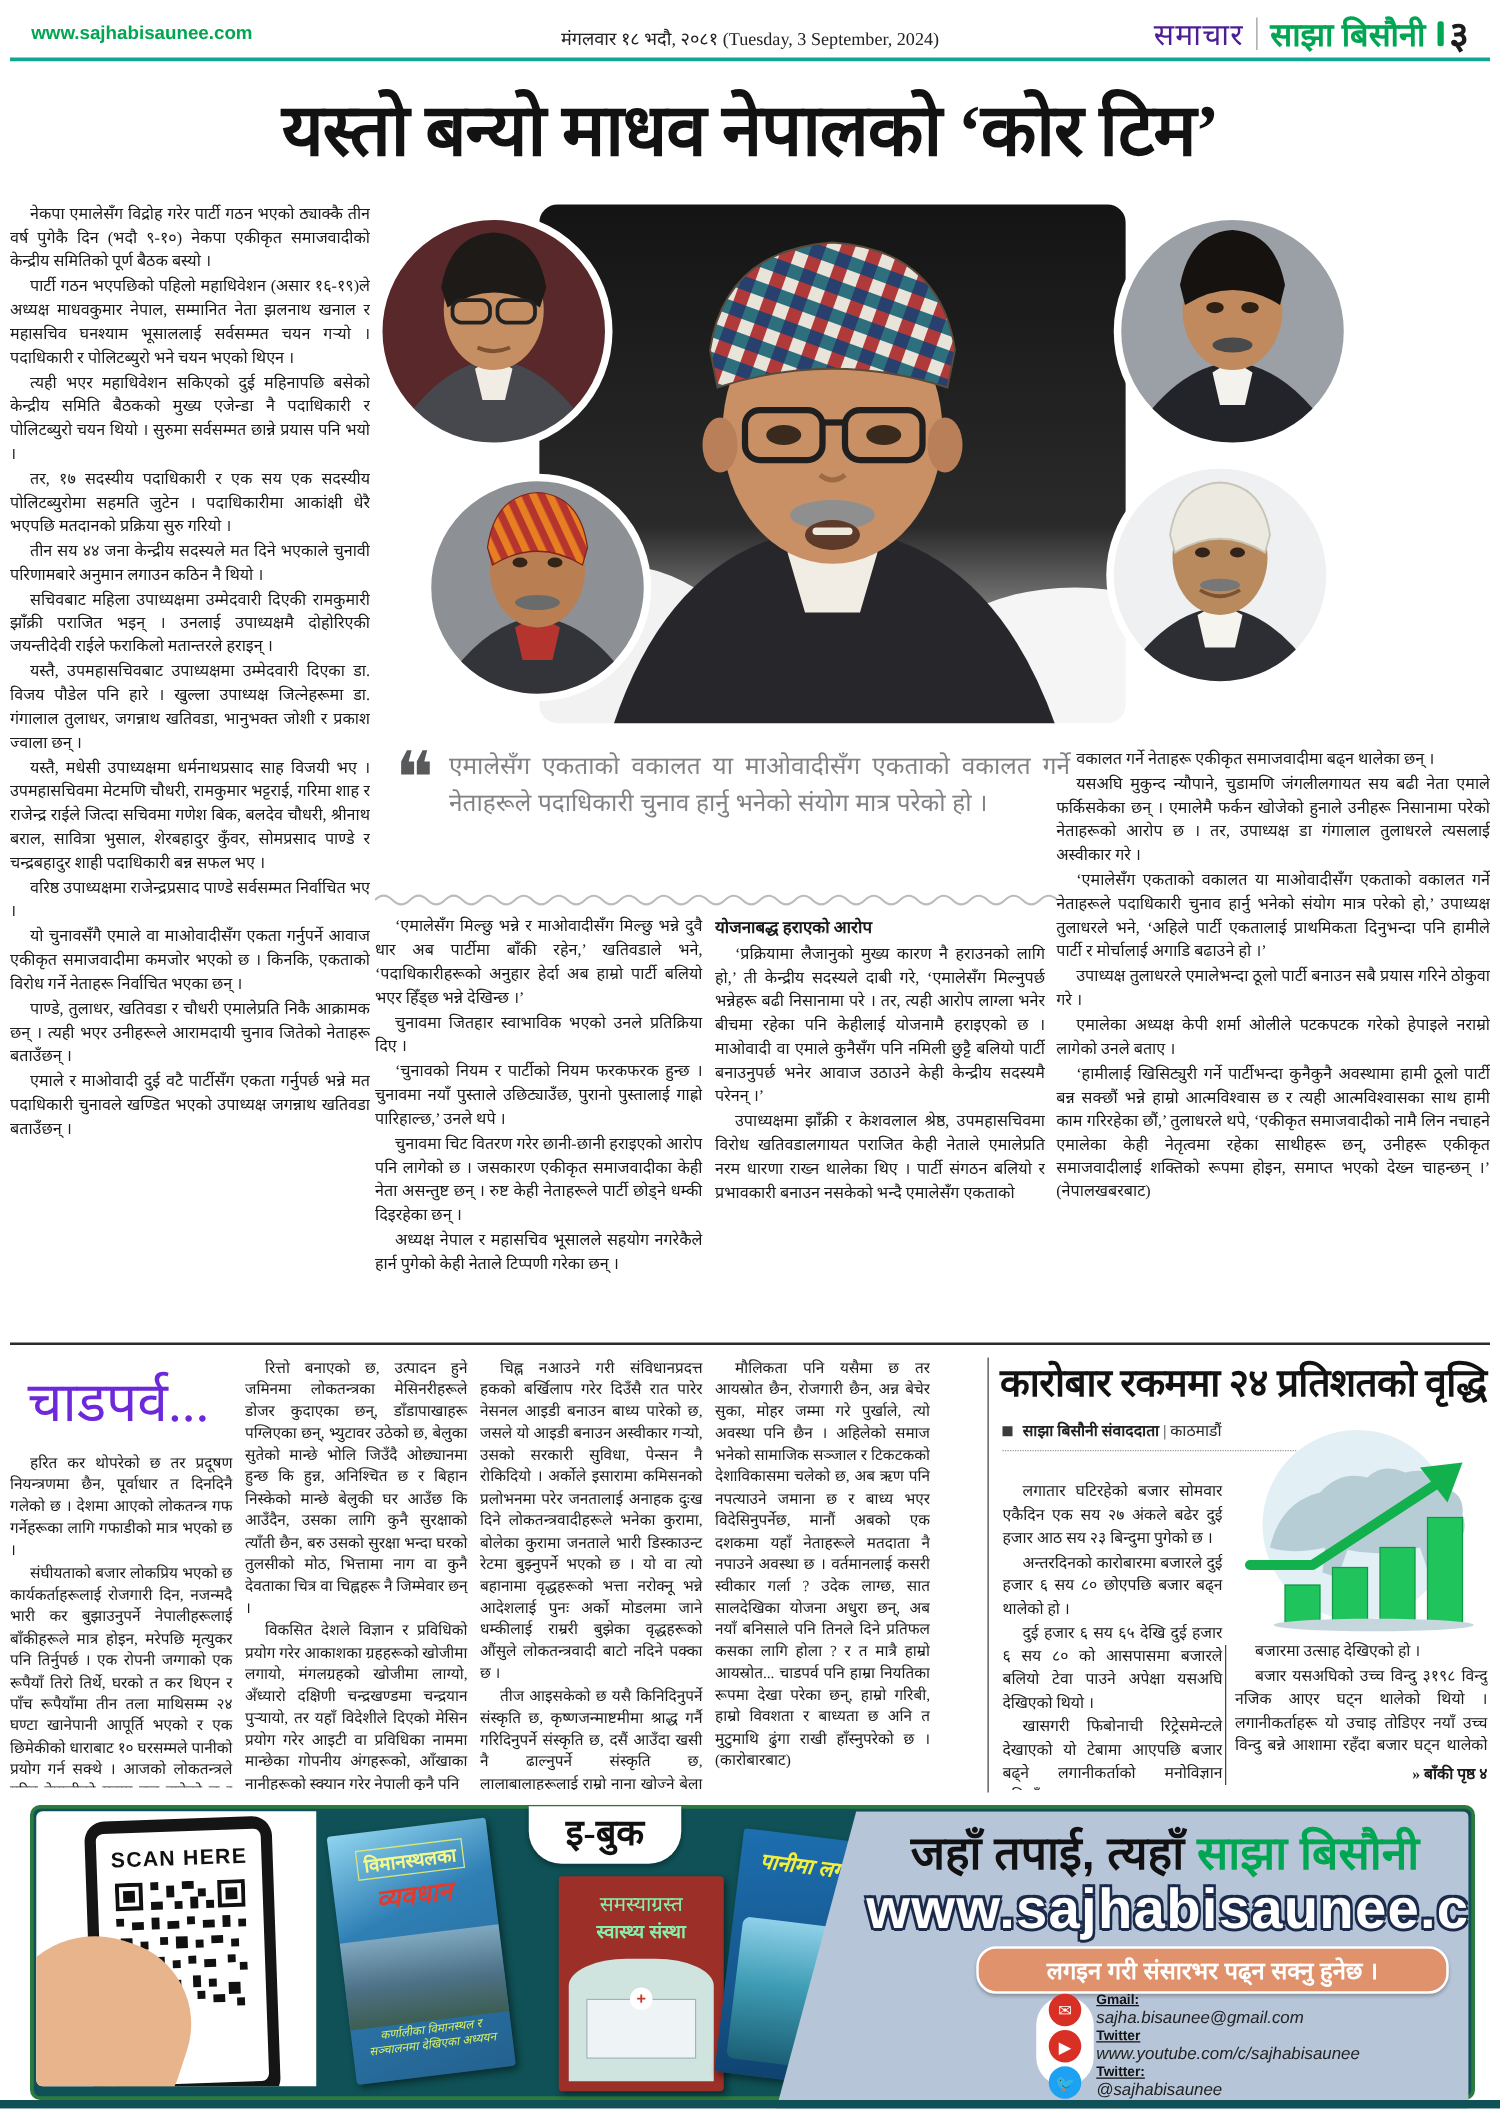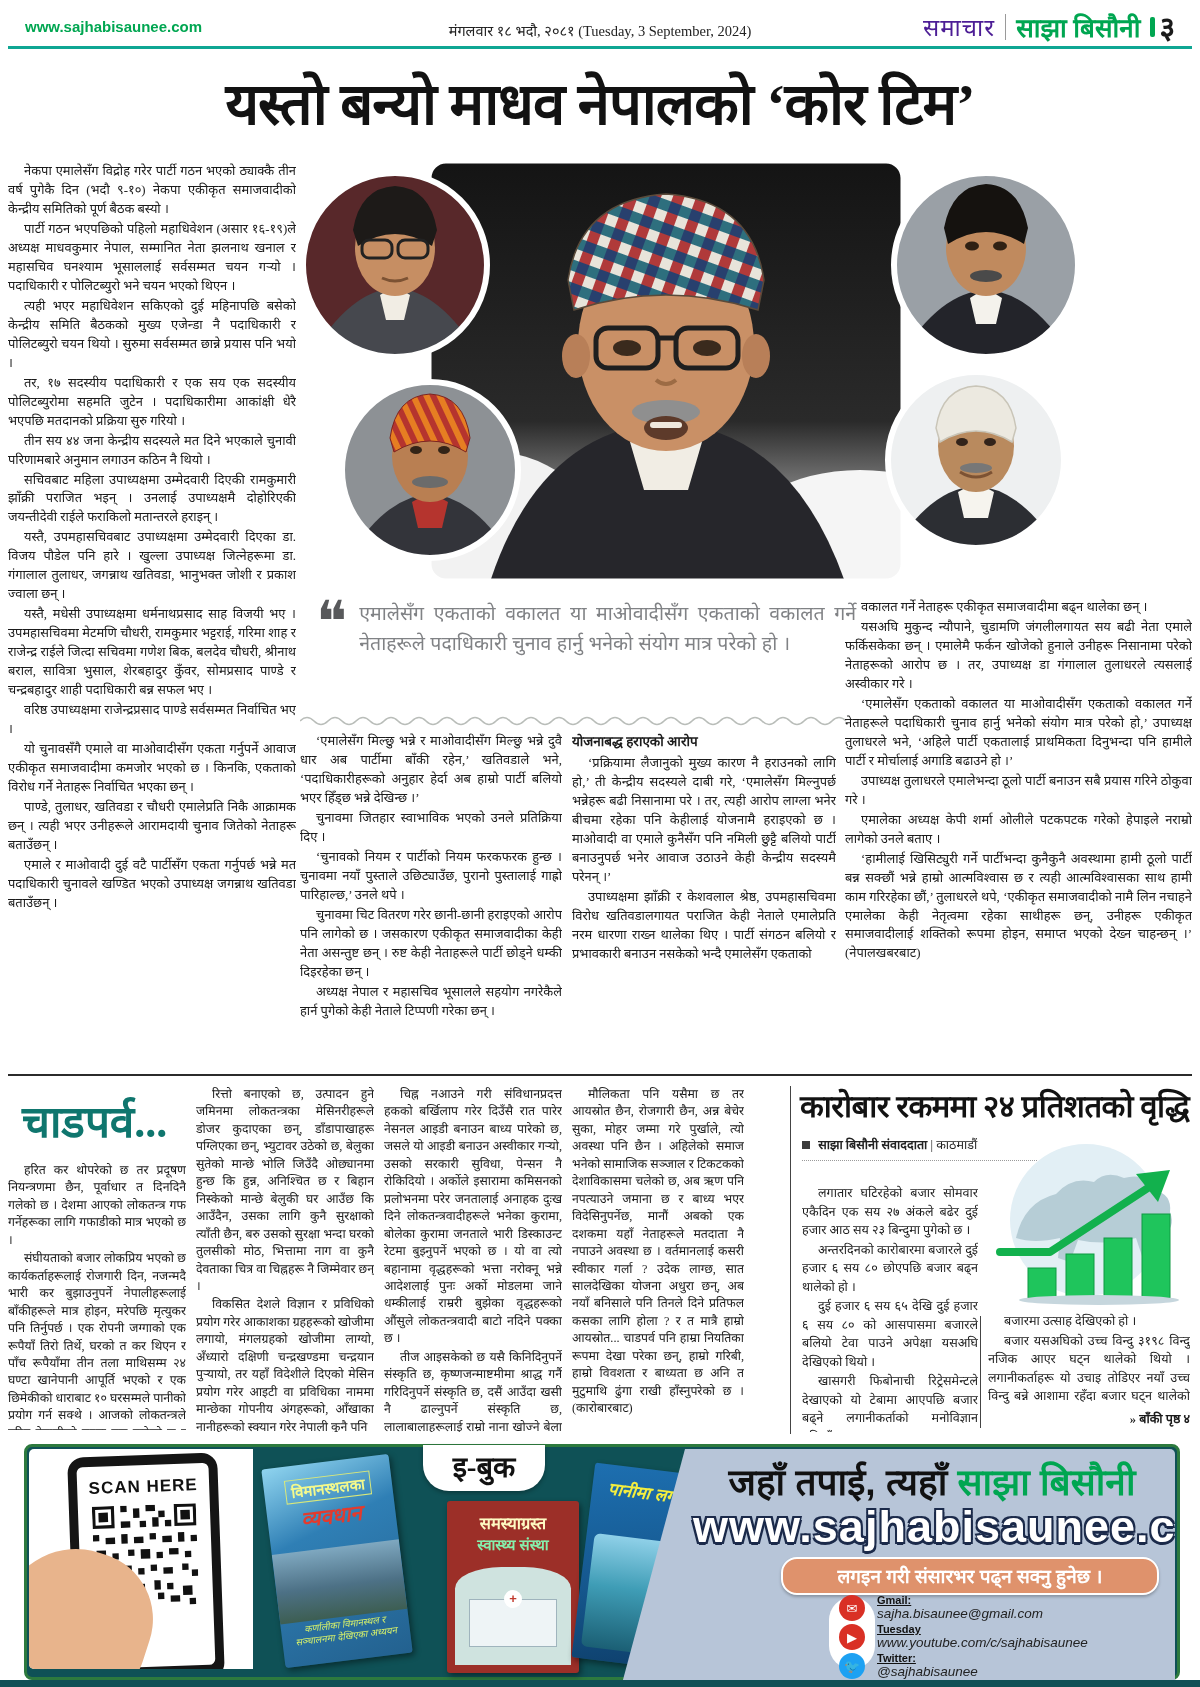--- a/index.html
+++ b/index.html
@@ -29,21 +29,21 @@
   .collage{position:absolute;left:300px;top:160px;width:890px;height:422px;}
   
   .quote{position:absolute;left:316px;top:598px;width:540px;height:112px;color:#808285;
          font-size:19.5px;line-height:1.55;text-align:justify;font-family:"Liberation Sans",sans-serif;}
   .qmark{float:left;font-size:58px;line-height:40px;color:#58595b;margin:4px 12px 0 0;font-family:"DejaVu Serif",serif;}
   .wavy{position:absolute;left:300px;top:712px;}
   
   .hr-main{position:absolute;left:8px;top:1074px;width:1184px;height:2px;background:#2b2b2b;}
   .vr{position:absolute;width:1px;background:#444;}
   
-  .fest-head{position:absolute;left:22px;top:1090px;font-size:44px;font-weight:bold;color:#0f766e;}
+  .fest-head{position:absolute;left:22px;top:1090px;font-size:44px;font-weight:normal;color:#6d28d9;}
   .fest{font-size:12.3px;line-height:1.42;}
   
   .mkt-head{position:absolute;left:800px;top:1084px;width:392px;font-size:31px;font-weight:bold;
             white-space:nowrap;letter-spacing:-0.5px;color:#121212;}
   .mkt-byline{position:absolute;left:802px;top:1136px;width:235px;font-size:12.6px;color:#222;
               border-bottom:1px dotted #9a9a9a;padding-bottom:7px;}
   .mkt-byline b{font-weight:bold;}
   .bullet{display:inline-block;width:8px;height:8px;background:#3b3b3b;margin-right:5px;}
   .mkt-chart{position:absolute;left:986px;top:1142px;width:204px;height:168px;}
   .mkt-cont{font-weight:bold;text-align:right;font-size:12.6px;}
@@ -67,21 +67,21 @@
   .book1-t1{display:inline-block;margin-top:14px;padding:1px 5px;border:1px solid #d9e87a;color:#f4f98c;
             font-weight:bold;font-size:15px;}
   .book1-t2{color:#e23b2e;font-weight:bold;font-size:21px;font-style:italic;margin-top:2px;}
   .book1-mtn{position:absolute;left:0;right:0;top:86px;height:70px;
              background:linear-gradient(180deg,#7fa8c0 0%,#4d7186 55%,#3d5e52 100%);}
   .book1-sub{position:absolute;left:6px;right:6px;bottom:18px;color:#d6f06a;font-size:9.5px;font-style:italic;line-height:1.25;}
   .ebook-label{position:absolute;left:396px;top:-2px;width:122px;height:46px;background:#ffffff;
                border-radius:0 0 26px 26px;text-align:center;font-size:29px;font-weight:bold;color:#111;
                line-height:44px;box-shadow:0 2px 4px rgba(0,0,0,.3);}
   .book2{left:420px;top:54px;width:132px;height:172px;background:#9c2f28;}
-  .book2-t1{color:#fef9c3;font-weight:bold;font-size:16.5px;margin-top:10px;}
+  .book2-t1{color:#86efac;font-weight:normal;font-size:16.5px;margin-top:10px;}
   .book2-t2{color:#86efac;font-weight:bold;font-size:15px;}
   .book2-hosp{position:absolute;left:8px;right:8px;top:66px;bottom:8px;background:#cfe3df;border-radius:40% 40% 0 0/22% 22% 0 0;}
   .hosp-bld{position:absolute;left:14px;right:14px;bottom:18px;height:46px;background:#eef4f6;border:1px solid #9fb4bd;}
   .hosp-cross{position:absolute;left:50%;top:-10px;margin-left:-9px;width:18px;height:18px;background:#fff;
               border-radius:50%;color:#c23a2e;font-weight:bold;font-size:13px;line-height:18px;text-align:center;}
   .book3{left:556px;top:22px;width:118px;height:196px;transform:rotate(7deg);
          background:linear-gradient(170deg,#1d6fb0 0%,#15568c 60%,#0e3f6b 100%);}
   .book3-t1{color:#f4ee3f;font-weight:bold;font-style:italic;font-size:17px;margin-top:12px;}
   .book3-dam{position:absolute;left:8px;right:8px;top:70px;bottom:12px;border-radius:6px;
              background:linear-gradient(180deg,#8fd0e8 0%,#3f9db6 45%,#1b5f74 100%);}
@@ -445,21 +445,21 @@
         <div class="srow">
           <span class="sicon red">✉</span>
           <span>
             <div class="slabel">Gmail:</div>
             <div class="svalue">sajha.bisaunee@gmail.com</div>
           </span>
         </div>
         <div class="srow">
           <span class="sicon red">▶</span>
           <span>
-            <div class="slabel">Tuesday</div>
+            <div class="slabel">Twitter</div>
             <div class="svalue">www.youtube.com/c/sajhabisaunee</div>
           </span>
         </div>
         <div class="srow">
           <span class="sicon blue">🐦</span>
           <span>
             <div class="slabel">Twitter:</div>
             <div class="svalue">@sajhabisaunee</div>
           </span>
         </div>

